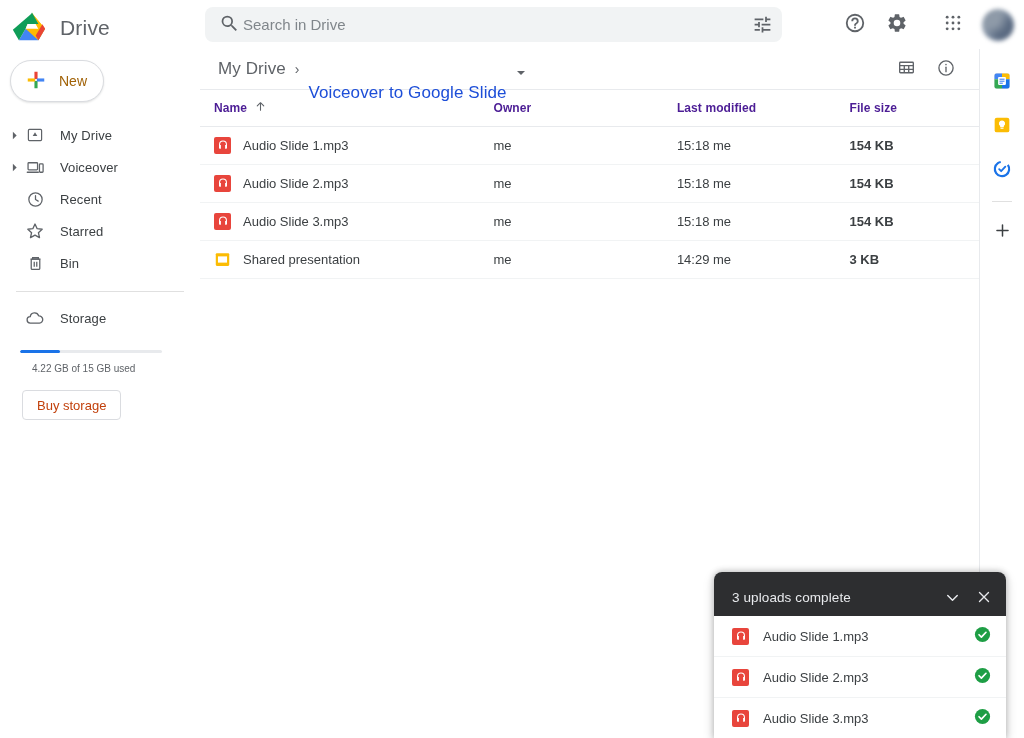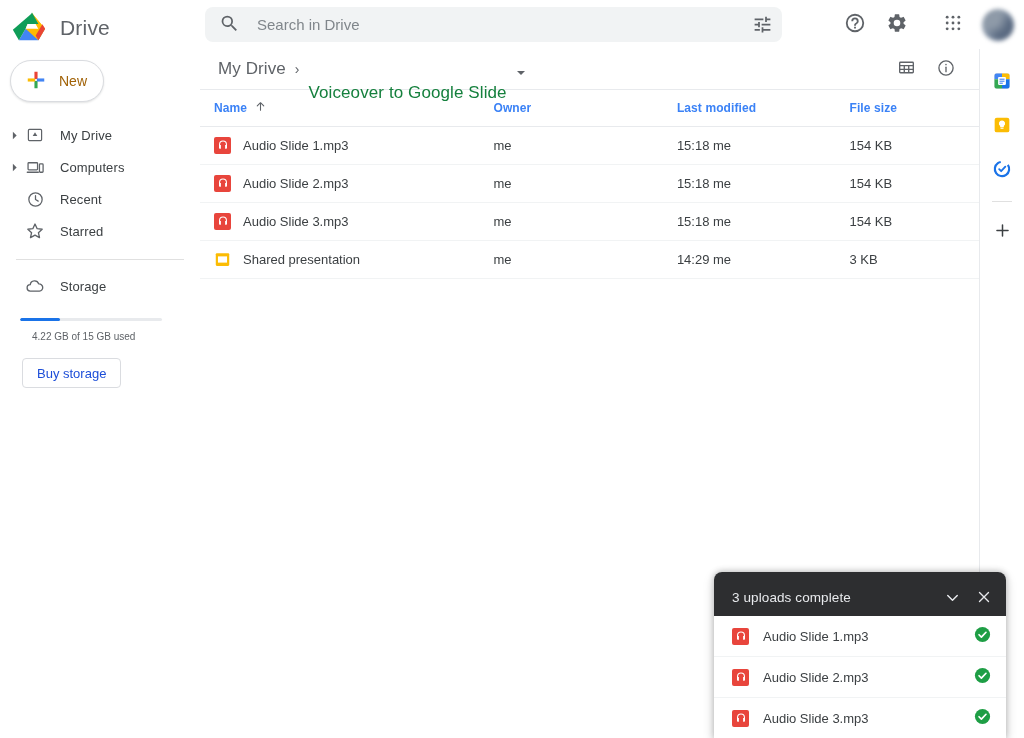--- a/index.html
+++ b/index.html
@@ -28,21 +28,21 @@
   .searchwrap {
     position: absolute; left: 205px; top: 7px;
     width: 577px; height: 35px;
     background: #f1f3f4; border-radius: 8px;
     display: flex; align-items: center;
   }
   .search-ico { width: 24px; height: 24px; margin-left: 14px; flex: none; }
   .search-input {
     flex: 1; border: 0; outline: 0; background: transparent;
     font-family: "Liberation Sans", sans-serif;
-    font-size: 15px; color: #3c4043; margin-left: 14px;
+    font-size: 15px; color: #3c4043; 
   }
   .search-input::placeholder { color: #80868b; }
   .tune-btn {
     width: 40px; height: 35px; display: flex; align-items: center;
     justify-content: center; cursor: pointer;
   }
   .top-actions {
     position: absolute; right: 10px; top: 0; height: 49px;
     display: flex; align-items: center; gap: 4px;
   }
@@ -91,53 +91,53 @@
                  padding-left: 24px; margin-top: 10px; cursor: pointer; }
   .storage-bar {
     margin: 16px 0 0 20px; width: 142px; height: 3px;
     background: #e8eaed; border-radius: 2px; overflow: hidden;
   }
   .storage-fill { height: 3px; background: #1a73e8; border-radius: 2px; }
   .storage-text { margin: 10px 0 0 32px; font-size: 10px; color: #5f6368; }
   .buy-btn {
     margin: 16px 0 0 22px; height: 30px; padding: 0 14px;
     border: 1px solid #dadce0; border-radius: 4px; background: #fff;
-    color: #1d4ed8; font-size: 13px; font-weight: 500; cursor: pointer;
+    color: #c2410c; font-size: 13px; font-weight: 500; cursor: pointer;
     font-family: "Liberation Sans", sans-serif;
   }
 
   
   .main { position: absolute; left: 200px; top: 49px; width: 779px; height: 689px; background: #fff; }
   .crumbbar {
     height: 41px; display: flex; align-items: center;
     padding-left: 18px; border-bottom: 1px solid #e8eaed; position: relative;
   }
   .crumb {
     font-size: 17px; color: #5f6368; cursor: pointer;
     letter-spacing: .1px;
   }
-  .crumb.current { color: #15803d; margin-top: 48px; }
+  .crumb.current { color: #1d4ed8; margin-top: 48px; }
   .crumb-sep { margin: 0 9px; color: #5f6368; font-size: 14px; }
   .crumb-caret { margin-left: 9px; width: 10px; height: 10px; }
   .crumb-actions { position: absolute; right: 14px; display: flex; align-items: center; gap: 2px; }
 
   table.files { width: 100%; border-collapse: collapse; table-layout: fixed; }
   table.files th {
-    text-align: left; font-size: 12px; font-weight: 700; color: #3b82f6;
+    text-align: left; font-size: 12px; font-weight: 700; color: #4c1d95;
     height: 36px; padding: 0; border-bottom: 1px solid #e8eaed;
     letter-spacing: .1px;
   }
   table.files td {
     height: 38px; font-size: 13px; color: #3c4043; padding: 0;
     border-bottom: 1px solid #f1f3f4; vertical-align: middle;
   }
   .col-name  { width: 272px; padding-left: 14px !important; }
   .col-owner { width: 170px; margin-left: 36px; }
   .col-mod   { width: 160px; }
-  .col-size  { width: 120px; }
+  .col-size  { width: 120px; font-weight: bold; }
   .th-sort { display: inline-flex; align-items: center; gap: 7px; }
   .namecell { display: flex; align-items: center; gap: 12px; }
   .soft { color: #5f6368; }
 
   
   .ico-audio {
     width: 17px; height: 17px; border-radius: 2px; background: #e8453c;
     display: flex; align-items: center; justify-content: center; flex: none;
   }
   .ico-slide { width: 17px; height: 17px; flex: none; }
@@ -284,21 +284,21 @@
               <path d="M9 5l7 7-7 7z"></path>
             </svg>
         </span>
         <span class="nav-ico">
           <svg viewBox="0 0 24 24" width="19" height="19" fill="none" stroke="#5f6368" stroke-width="1.6">
             <rect x="2.6" y="6" width="12" height="9" rx="1"></rect>
             <path d="M1.6 18h14" stroke-linecap="round"></path>
             <rect x="17" y="7.5" width="4.6" height="10.5" rx="1"></rect>
           </svg>
         </span>
-        <span class="nav-label">Computers</span>
+        <span class="nav-label">Voiceover</span>
       </div>
 
 
       <div class="nav-item">
         <span class="caret-blank"></span>
         <span class="nav-ico">
           <svg viewBox="0 0 24 24" width="19" height="19" fill="none" stroke="#5f6368" stroke-width="1.6">
             <circle cx="12" cy="12" r="8.4"></circle>
               <path d="M12 7.2V12l3.4 2" stroke-linecap="round"></path>
           </svg>
@@ -309,20 +309,31 @@
       <div class="nav-item">
         <span class="caret-blank"></span>
         <span class="nav-ico">
           <svg viewBox="0 0 24 24" width="20" height="20" fill="none" stroke="#5f6368" stroke-width="1.6" stroke-linejoin="round">
             <path d="M12 3.6l2.6 5.6 6 .7-4.5 4.1 1.3 6-5.4-3.1-5.4 3.1 1.3-6L3.4 9.9l6-.7z"></path>
           </svg>
         </span>
         <span class="nav-label">Starred</span>
       </div>
 
+      <div class="nav-item">
+        <span class="caret-blank"></span>
+        <span class="nav-ico">
+          <svg viewBox="0 0 24 24" width="19" height="19" fill="none" stroke="#5f6368" stroke-width="1.6">
+            <path d="M5.6 6.4h12.8M8.4 6.4V4.6h7.2v1.8"></path>
+            <rect x="6.6" y="6.4" width="10.8" height="13" rx="1.2"></rect>
+            <path d="M10.4 9.8v6.2M13.6 9.8v6.2"></path>
+          </svg>
+        </span>
+        <span class="nav-label">Bin</span>
+      </div>
     </div>
 
     <div class="sb-divider"></div>
 
     <div class="storage-row">
       <span class="nav-ico">
         <svg viewBox="0 0 24 24" width="20" height="20" fill="none" stroke="#5f6368" stroke-width="1.6">
           <path d="M6.6 18.2a3.9 3.9 0 0 1-.3-7.8 5.2 5.2 0 0 1 10.1-1 3.9 3.9 0 0 1 .9 8.8z" stroke-linejoin="round"></path>
         </svg>
       </span>

